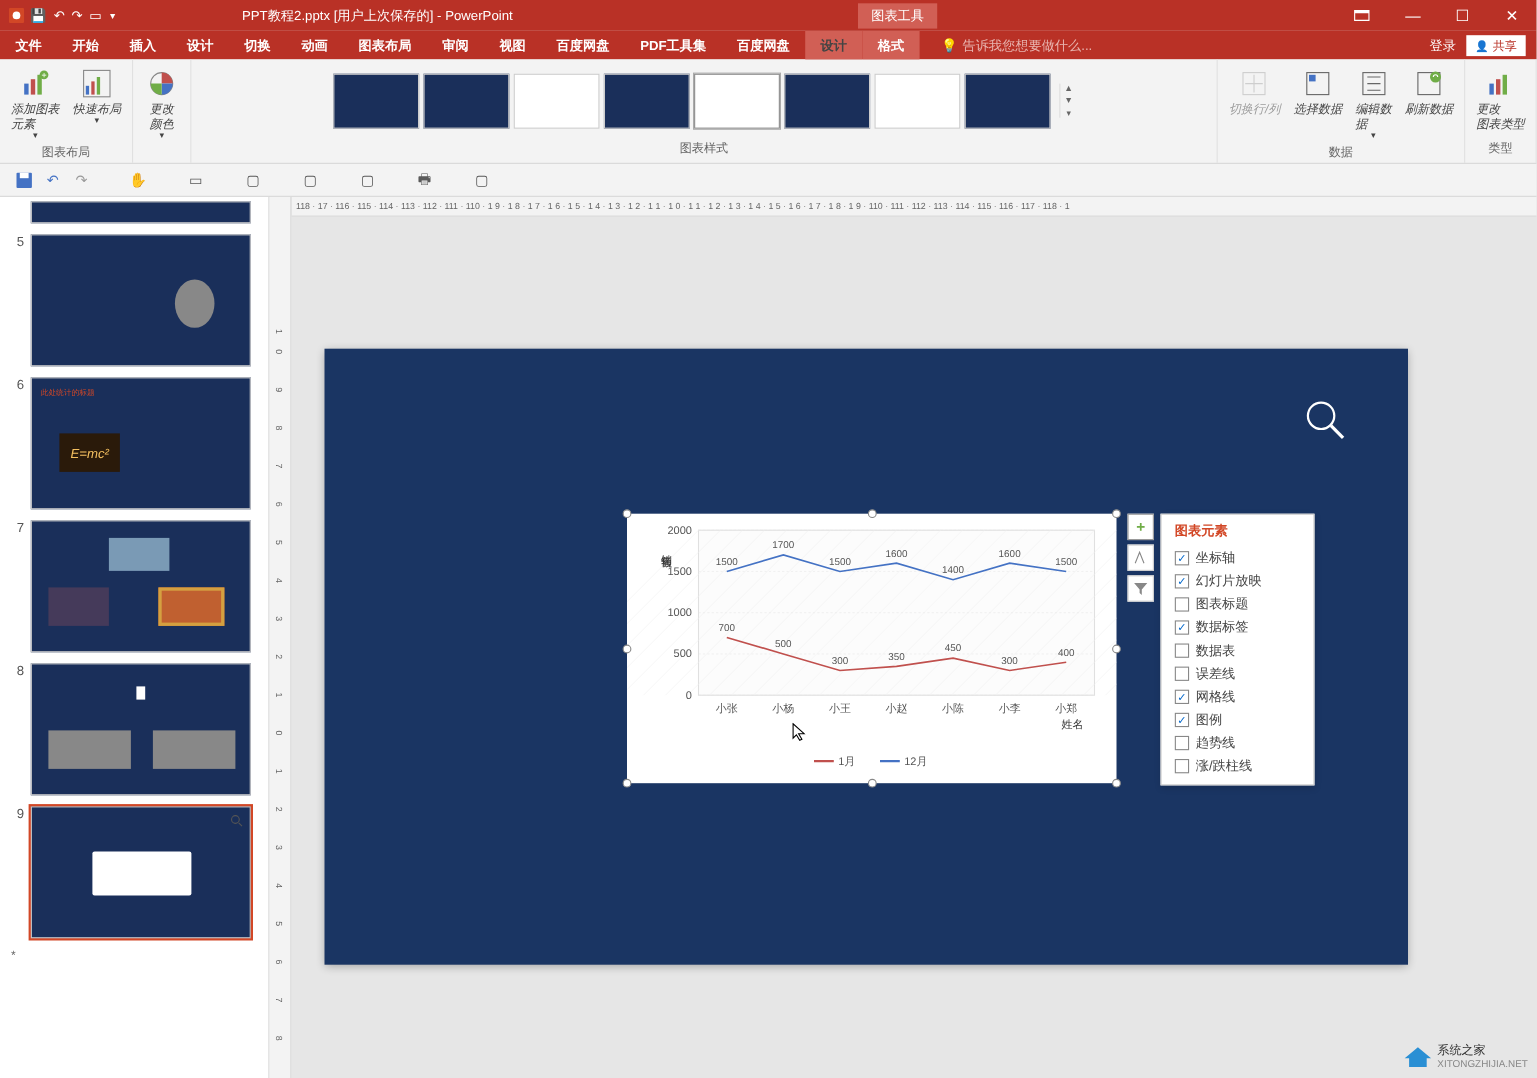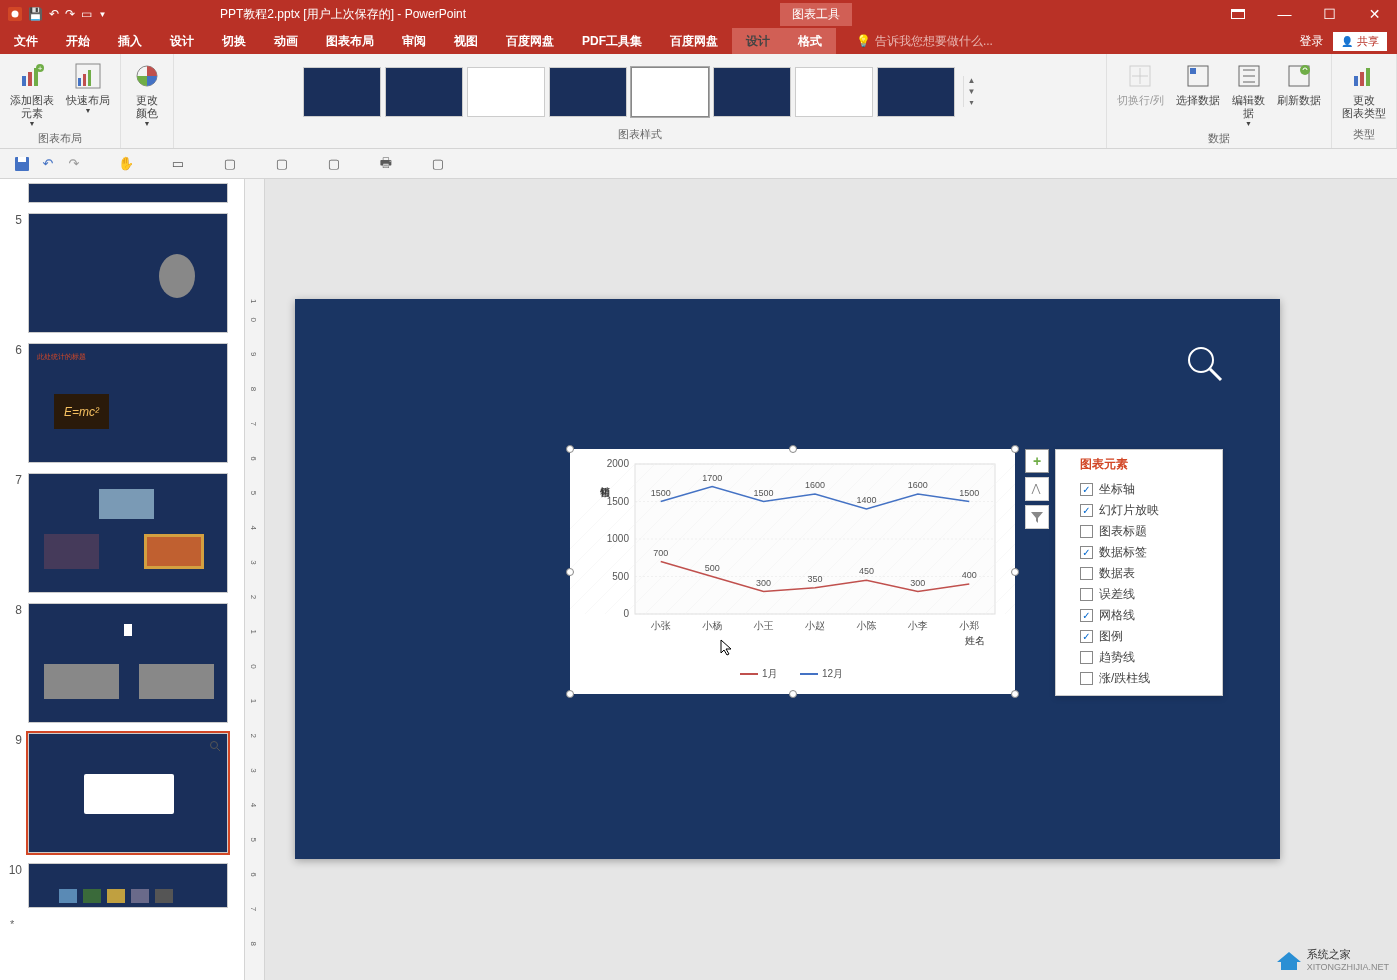--- a/index.html
+++ b/index.html
@@ -21,21 +21,21 @@
 .menu-right { margin-left: auto; display: flex; align-items: center; gap: 10px; padding-right: 10px; }
 .share-btn { background: #fff; color: #b93126; padding: 2px 8px; font-size: 11px; }
 .tellme { color: #e8b5b0; font-size: 12px; display:flex; align-items:center; gap:4px; margin-left:20px;}
 
 .ribbon { background: #f3f3f3; height: 95px; display: flex; border-bottom: 1px solid #d4d4d4; }
 .ribbon-group { display: flex; flex-direction: column; align-items: center; padding: 4px 6px; border-right: 1px solid #e0e0e0; }
 .ribbon-group-content { display: flex; flex: 1; align-items: flex-start; gap: 4px; }
 .ribbon-group-label { font-size: 11px; color: #666; padding: 2px 5px; }
 .ribbon-btn { display: flex; flex-direction: column; align-items: center; font-size: 11px; color: #444; cursor: pointer; padding: 2px 4px; }
 .ribbon-btn .icon { width: 32px; height: 32px; display:flex; align-items:center; justify-content:center; }
-.ribbon-btn .lbl { text-align: center; line-height: 1.2; margin-top: 2px; }
+.ribbon-btn .lbl { line-height: 1.2; margin-top: 2px; font-style: italic; }
 .chart-style-thumb { width: 78px; height: 50px; border: 1px solid #ccc; background: #1a2f5a; margin: 2px; position:relative; }
 .chart-style-thumb.light { background: #fff; }
 .chart-style-thumb.selected { border: 1px solid #888; outline:1px solid #aaa;}
 .chart-style-row { display: flex; }
 .more-btn { width:16px; display:flex; flex-direction:column; justify-content:center; align-items:center; gap:2px; border-left:1px solid #ddd; margin-left:2px;}
 .more-btn span { font-size:8px; color:#666;}
 
 .qat { background: #f3f3f3; height: 30px; display: flex; align-items: center; gap: 6px; padding: 0 12px; border-bottom: 1px solid #d4d4d4; }
 .qat-item { width: 20px; height: 20px; display: flex; align-items: center; justify-content: center; color: #5a5a5a; font-size: 13px; }
 .qat-sep { width:20px;}
@@ -58,21 +58,21 @@
 
 .chart-box { position: absolute; left: 275px; top: 150px; width: 445px; height: 245px; background: #fff; }
 .chart-handle { position: absolute; width: 8px; height: 8px; background: #fff; border: 1px solid #888; border-radius: 50%; }
 .ch-tl { left: -4px; top: -4px; } .ch-t { left: 50%; top: -4px; margin-left:-4px;} .ch-tr { right: -4px; top: -4px; }
 .ch-l { left: -4px; top: 50%; margin-top:-4px;} .ch-r { right: -4px; top: 50%; margin-top:-4px;}
 .ch-bl { left: -4px; bottom: -4px; } .ch-b { left: 50%; bottom: -4px; margin-left:-4px;} .ch-br { right: -4px; bottom: -4px; }
 
 .chart-tools { position: absolute; left: 730px; top: 150px; display: flex; flex-direction: column; gap: 4px; }
 .chart-tool-btn { width: 24px; height: 24px; background: #fff; border: 1px solid #ccc; display: flex; align-items: center; justify-content: center; font-size: 14px; cursor: pointer; }
 
-.chart-elements-panel { position: absolute; left: 760px; top: 150px; width: 168px; background: #fff; border: 1px solid #ccc; box-shadow: 0 2px 6px rgba(0,0,0,0.15); padding: 6px 24px; }
+.chart-elements-panel { position: absolute; left: 760px; top: 150px; width: 140px; background: #fff; border: 1px solid #ccc; box-shadow: 0 2px 6px rgba(0,0,0,0.15); padding: 6px 12px; }
 .panel-title { color: #d24726; font-weight: bold; font-size: 12px; margin-bottom: 6px; }
 .panel-item { display: flex; align-items: center; gap: 6px; font-size: 12px; color: #444; padding: 2px 0; cursor: pointer; }
 .panel-check { width: 13px; height: 13px; border: 1px solid #888; display: flex; align-items: center; justify-content: center; font-size: 10px; color: #0066cc; }
 
 .magnifier { position: absolute; right: 55px; top: 45px; width: 40px; height: 40px; }
 
 .chart-svg { width: 100%; height: 100%; }
 .grid-line { stroke: #e5e5e5; stroke-width: 0.5; stroke-dasharray: 2,2; }
 .axis-label { font-size: 10px; fill: #555; }
 .data-label { font-size: 9px; fill: #555; }
@@ -334,40 +334,29 @@
     <div class="slide-thumb-row">
         <div class="slide-num">9</div>
         <div class="slide-thumb selected">
           <div class="mini-sq" style="left:55px;top:40px;"></div>
           <svg style="position:absolute;right:6px;top:6px;" width="12" height="12" viewBox="0 0 12 12">
             <circle cx="5" cy="5" r="3.5" stroke="#555" fill="none"></circle>
             <line x1="8" y1="8" x2="11" y2="11" stroke="#555"></line>
           </svg>
         </div>
       </div>
-    <div class="slide-thumb-row">
-        <div class="slide-num">10</div>
-        <div class="slide-thumb tiny">
-          <div style="position:absolute;bottom:4px;left:30px;display:flex;gap:6px;">
-            <div style="width:18px;height:14px;background:#5a8ab5;"></div>
-            <div style="width:18px;height:14px;background:#3a6a3a;"></div>
-            <div style="width:18px;height:14px;background:#c0a040;"></div>
-            <div style="width:18px;height:14px;background:#6a6a8a;"></div>
-            <div style="width:18px;height:14px;background:#555;"></div>
-          </div>
-        </div>
-      </div>
     <div style="font-size:11px;color:#666;margin-left:2px;">*</div>
   </div>
 
   <div class="editor">
     <div class="ruler-v">
       <div style="writing-mode:vertical-rl;position:absolute;top:120px;left:4px;letter-spacing:14px;">10 9 8 7 6 5 4 3 2 1 0 1 2 3 4 5 6 7 8</div>
     </div>
     <div class="ruler-h-container">
+      <div class="ruler-h">118 · 17 · 116 · 115 · 114 · 113 · 112 · 111 · 110 · 1 9 · 1 8 · 1 7 · 1 6 · 1 5 · 1 4 · 1 3 · 1 2 · 1 1 · 1 0 · 1 1 · 1 2 · 1 3 · 1 4 · 1 5 · 1 6 · 1 7 · 1 8 · 1 9 · 110 · 111 · 112 · 113 · 114 · 115 · 116 · 117 · 118 · 1</div>
       <div class="canvas-area">
         <div class="slide-canvas">
 
           <svg class="magnifier" viewBox="0 0 40 40">
               <circle cx="16" cy="16" r="12" stroke="#fff" stroke-width="2" fill="none"></circle>
               <line x1="25" y1="25" x2="36" y2="36" stroke="#fff" stroke-width="3"></line>
             </svg>
 
           <div class="chart-box">
             <div class="chart-handle ch-tl"></div>

